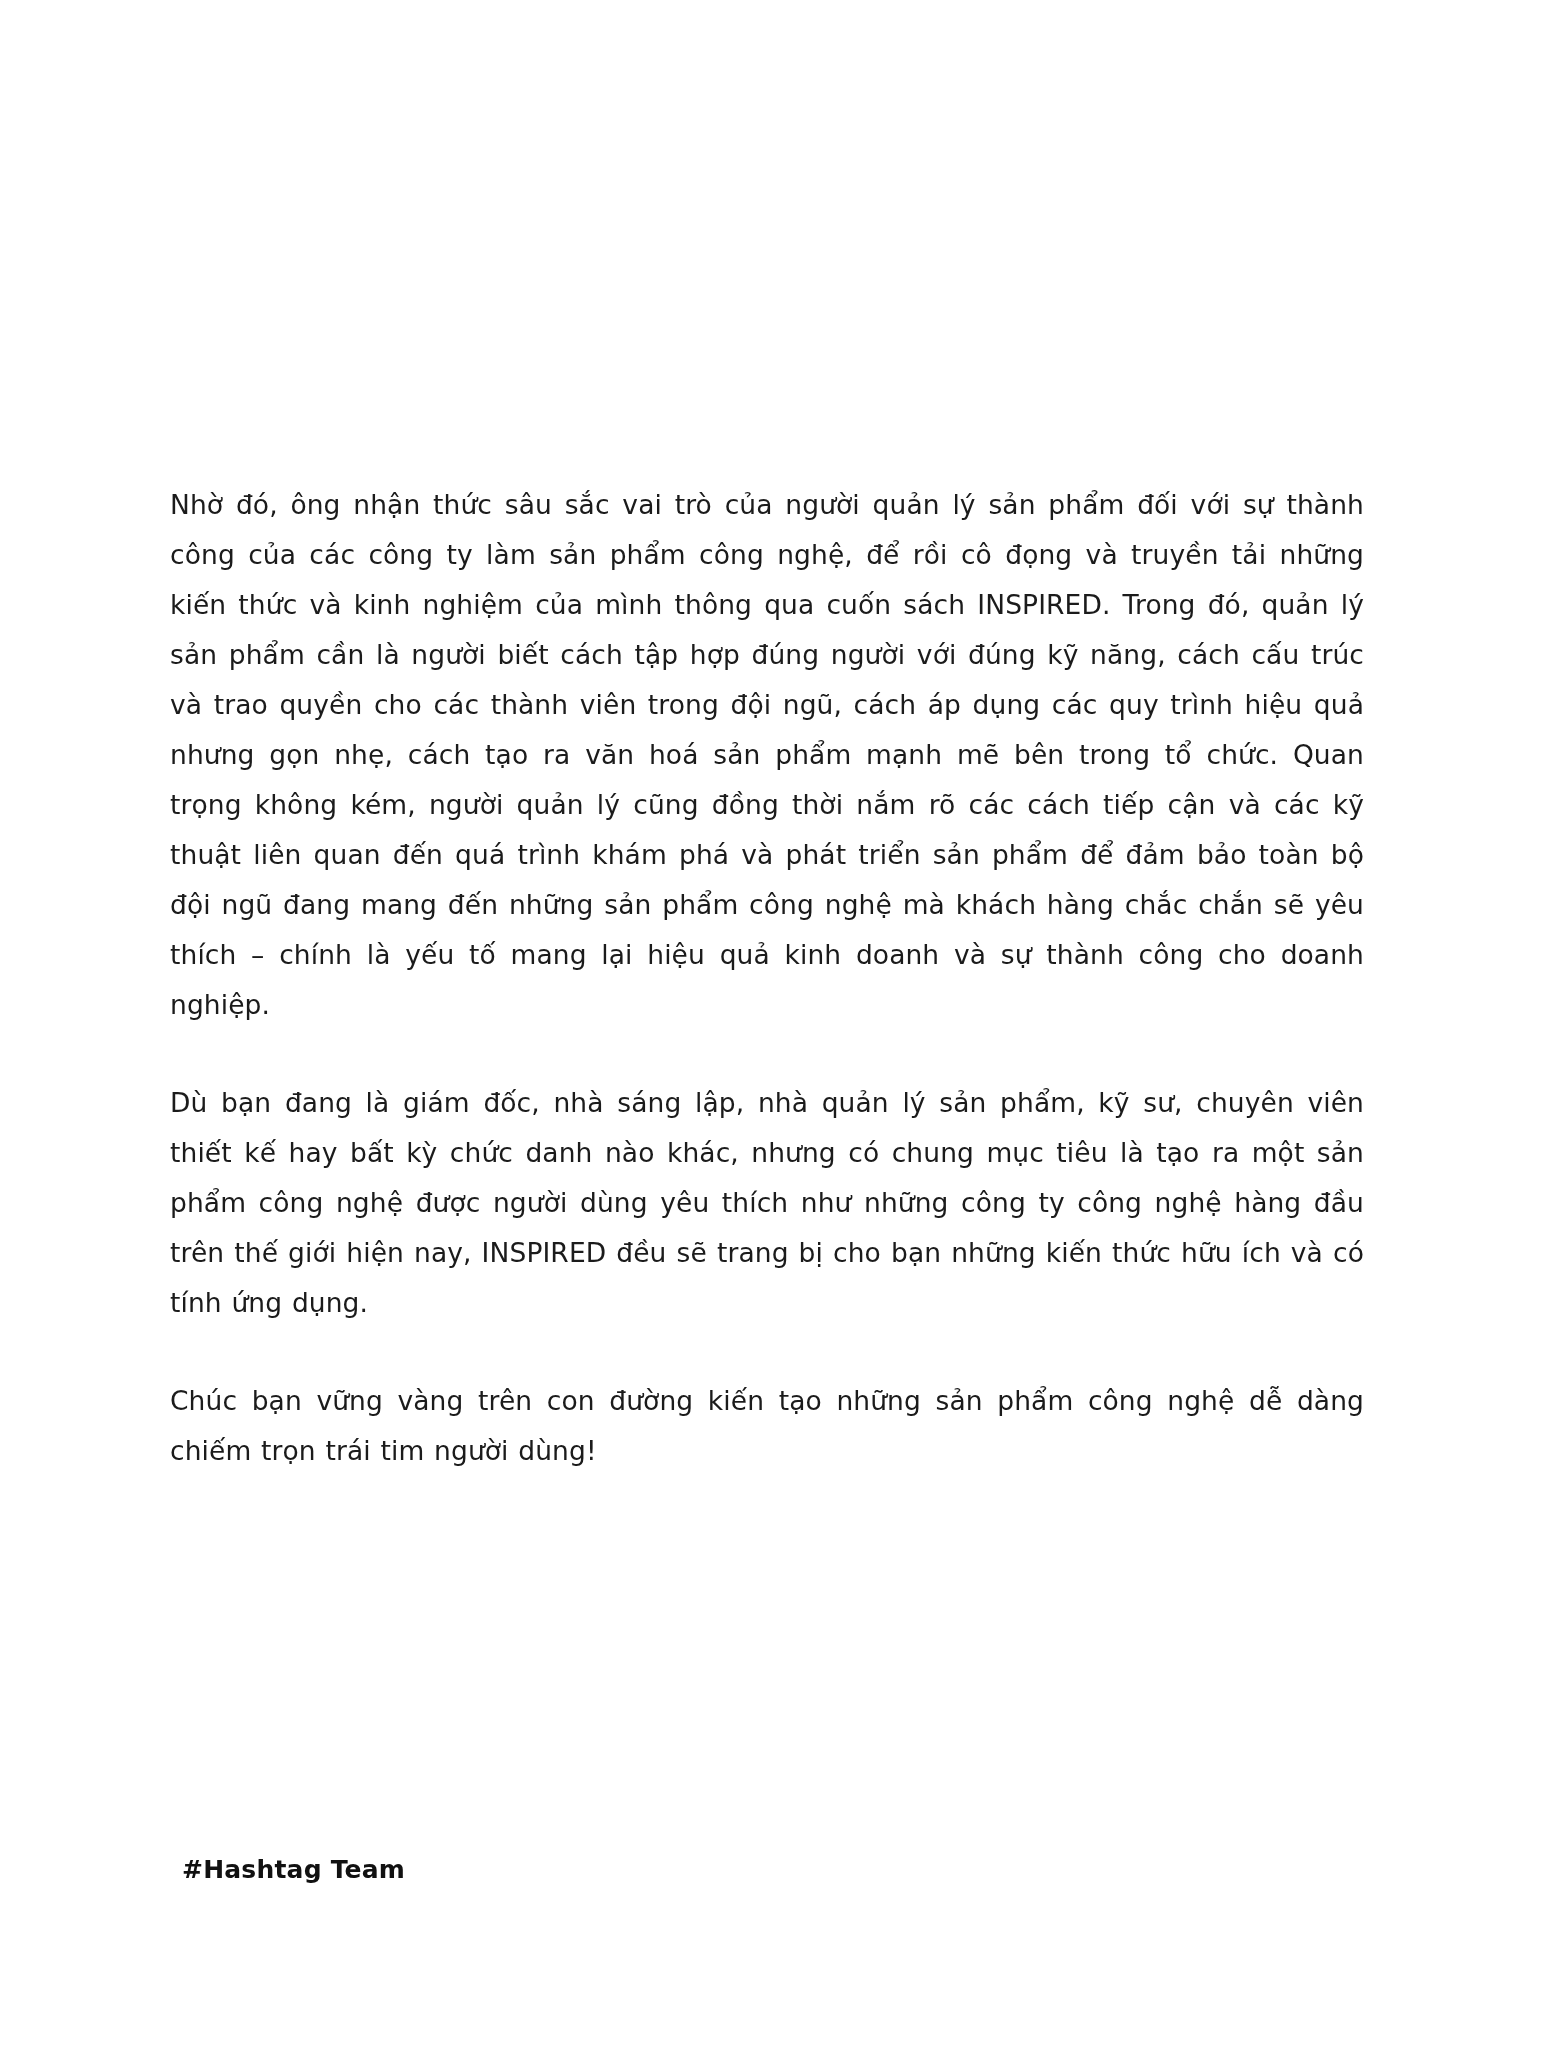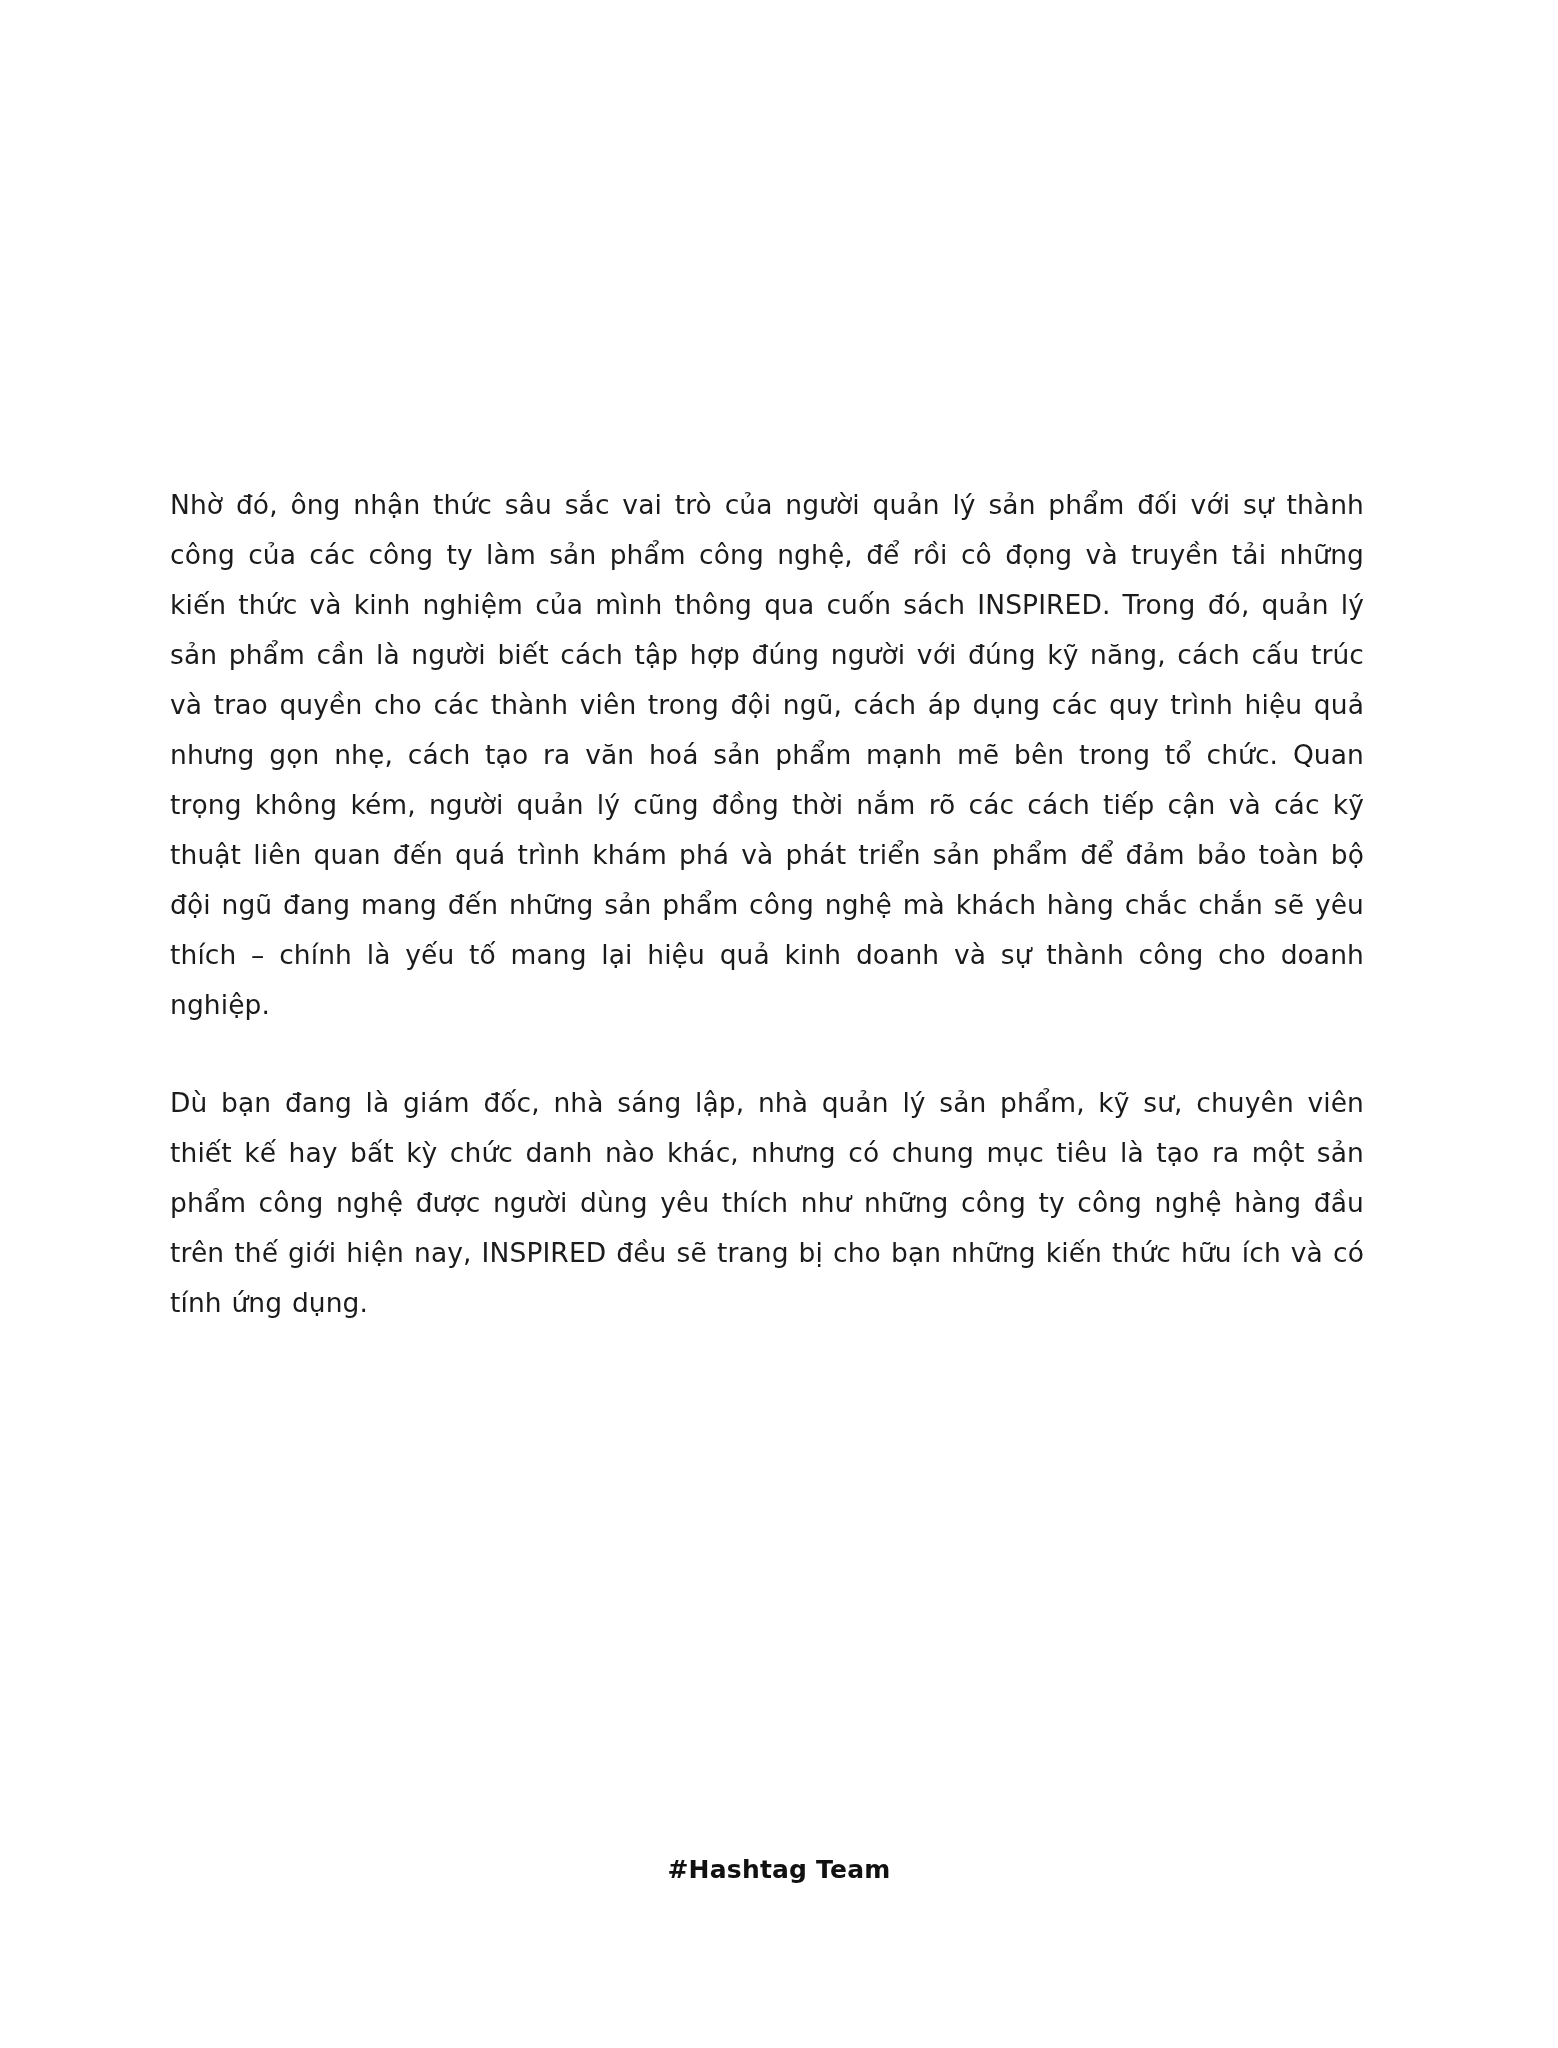--- a/index.html
+++ b/index.html
@@ -35,33 +35,34 @@
     word-spacing: 1.2px;
   }
   .para:last-of-type {
     margin-bottom: 0;
   }
   .signature {
     position: absolute;
     left: 182px;
     top: 1855px;
     width: 1194px;
-    text-align: center;
+    text-align: left;
     font-family: "DejaVu Sans", "Liberation Sans", sans-serif;
     font-size: 25px;
     font-weight: bold;
     color: #111111;
     letter-spacing: 0.2px;
   }
 </style>
 </head>
 <body>
 
 <div class="page">
 
   <div class="content">
     <p class="para">Nhờ đó, ông nhận thức sâu sắc vai trò của người quản lý sản phẩm đối với sự thành công của các công ty làm sản phẩm công nghệ, để rồi cô đọng và truyền tải những kiến thức và kinh nghiệm của mình thông qua cuốn sách INSPIRED. Trong đó, quản lý sản phẩm cần là người biết cách tập hợp đúng người với đúng kỹ năng, cách cấu trúc và trao quyền cho các thành viên trong đội ngũ, cách áp dụng các quy trình hiệu quả nhưng gọn nhẹ, cách tạo ra văn hoá sản phẩm mạnh mẽ bên trong tổ chức. Quan trọng không kém, người quản lý cũng đồng thời nắm rõ các cách tiếp cận và các kỹ thuật liên quan đến quá trình khám phá và phát triển sản phẩm để đảm bảo toàn bộ đội ngũ đang mang đến những sản phẩm công nghệ mà khách hàng chắc chắn sẽ yêu thích – chính là yếu tố mang lại hiệu quả kinh doanh và sự thành công cho doanh nghiệp.</p>
     <p class="para">Dù bạn đang là giám đốc, nhà sáng lập, nhà quản lý sản phẩm, kỹ sư, chuyên viên thiết kế hay bất kỳ chức danh nào khác, nhưng có chung mục tiêu là tạo ra một sản phẩm công nghệ được người dùng yêu thích như những công ty công nghệ hàng đầu trên thế giới hiện nay, INSPIRED đều sẽ trang bị cho bạn những kiến thức hữu ích và có tính ứng dụng.</p>
+    <p class="para">Chúc bạn vững vàng trên con đường kiến tạo những sản phẩm công nghệ dễ dàng chiếm trọn trái tim người dùng!</p>
   </div>
 
   <div class="signature">#Hashtag Team</div>
 
 </div>
 
 </body></html>

